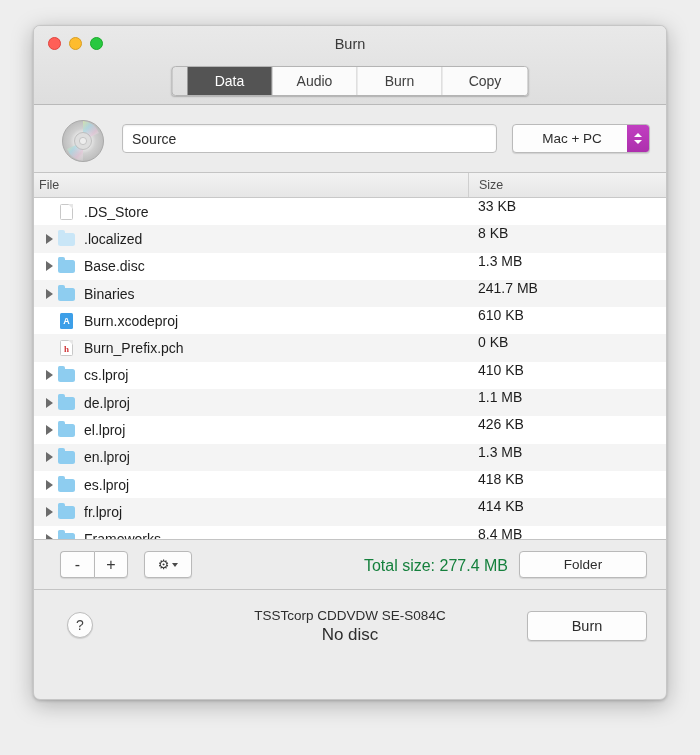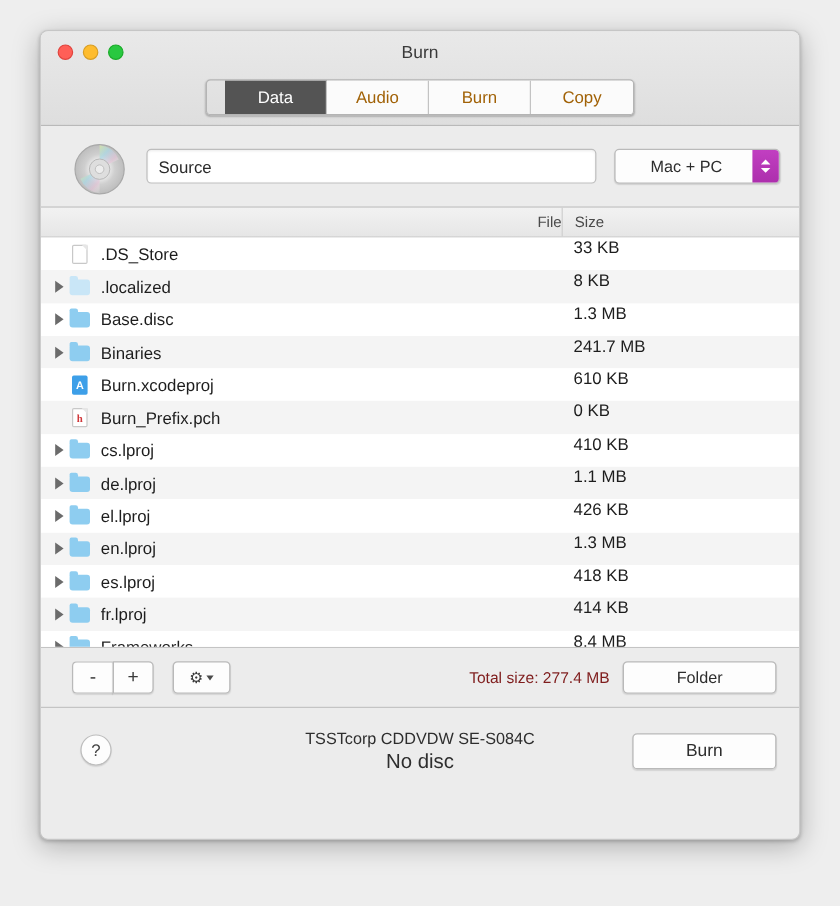--- a/index.html
+++ b/index.html
@@ -78,21 +78,21 @@
     box-shadow: 0 1px 1.5px rgba(0,0,0,0.22);
     border: 1px solid #b4b4b4;
     padding-left: 15px;
   }
   .tab {
     min-width: 85px;
     height: 28px;
     line-height: 28px;
     text-align: center;
     font-size: 14px;
-    color: #a16207;
+    color: #404040;
     background: #fbfbfb;
     border-right: 1px solid #c3c3c3;
     padding: 0 12px;
     cursor: default;
     user-select: none;
   }
   .tab:last-child { border-right: none; }
   .tab.active {
     background: #545454;
     color: #ffffff;
@@ -177,21 +177,21 @@
   
   .list-header {
     display: flex;
     height: 25px;
     background: linear-gradient(to bottom, #f2f2f2 0%, #e6e6e6 100%);
     border-bottom: 1px solid #c8c8c8;
     align-items: center;
     font-size: 12.5px;
     color: #4a4a4a;
   }
-  .col-file { width: 434px; padding-left: 5px; text-align: right; }
+  .col-file { width: 434px; padding-left: 5px; }
   .col-size { flex: 1; padding-left: 10px; border-left: 1px solid #cfcfcf; height: 100%; line-height: 24px; }
 
   .filelist {
     height: 342px;
     overflow: hidden;
     background: #ffffff;
     border-bottom: 1px solid #c4c4c4;
   }
   .row {
     display: flex;
@@ -357,22 +357,22 @@
     width: 0; height: 0;
     border-left: 3px solid transparent;
     border-right: 3px solid transparent;
     border-top: 4px solid #4a4a4a;
   }
 
   .total-size {
     position: absolute;
     right: 158px;
     top: 17px;
-    font-size: 13px;
-    color: #7f1d1d;
+    font-size: 16px;
+    color: #15803d;
     white-space: nowrap;
   }
   .folder-btn {
     position: absolute;
     right: 19px;
     top: 11px;
     width: 128px; height: 27px;
   }
 
   

